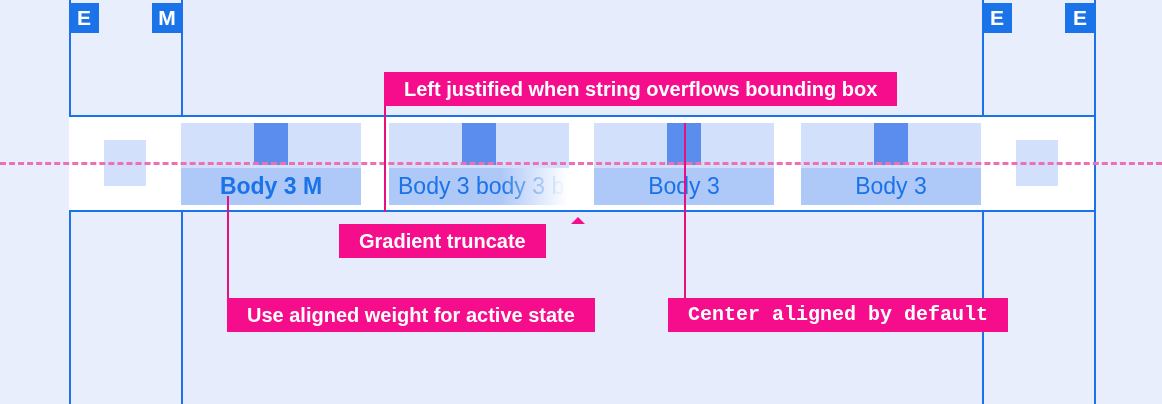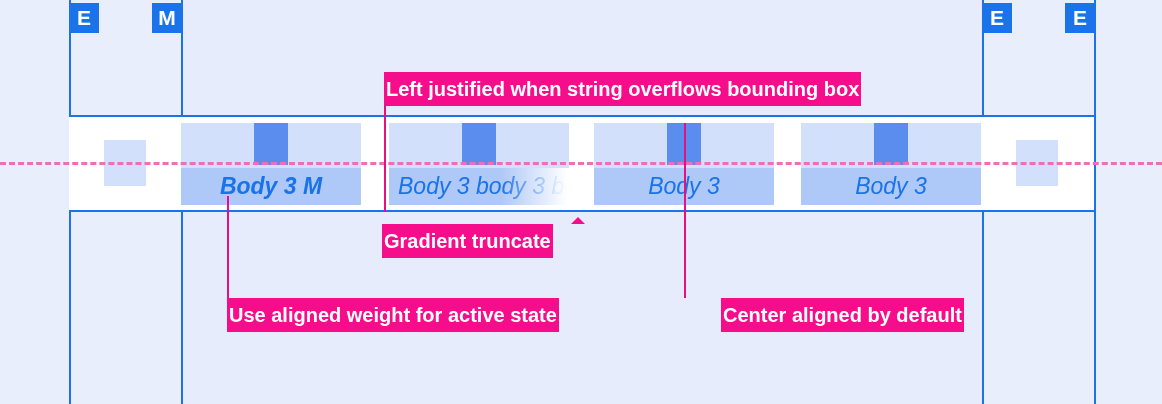--- a/index.html
+++ b/index.html
@@ -37,41 +37,41 @@
   
   #baseline{
     position:absolute;left:0;top:162px;width:1162px;height:0;
     border-top:3px dashed #ef6fb4;
   }
 
   
   .edge-sq{position:absolute;top:140px;width:42px;height:46px;background:#d3e0fb;}
 
   
-  .tab{position:absolute;top:123px;height:82px;font-style:italic;}
+  .tab{position:absolute;top:123px;height:82px;}
   .tab-body{position:absolute;left:0;top:0;width:100%;height:45px;background:#d3e0fb;}
   .tab-icon{position:absolute;top:0;width:34px;height:42px;background:#5b8def;left:50%;margin-left:-17px;}
   .tab-label{
     position:absolute;left:0;top:45px;width:100%;height:37px;
     background:#aec8f7;color:#1a73e8;
     font-size:23px;line-height:37px;text-align:center;
     white-space:nowrap;overflow:hidden;box-sizing:border-box;
   }
   .tab-label.active{font-weight:bold;}
   .tab-label.overflow{
     text-align:left;padding-left:9px;
     -webkit-mask-image:linear-gradient(to right,#000 0,#000 62%,rgba(0,0,0,0) 99%);
     mask-image:linear-gradient(to right,#000 0,#000 62%,rgba(0,0,0,0) 99%);
   }
 
   
   .anno{
     position:absolute;background:#f50d8c;color:#ffffff;
     font-size:20px;font-weight:bold;line-height:34px;height:34px;
-    padding:0 2px;white-space:nowrap;box-sizing:content-box;
+    padding:0 20px;white-space:nowrap;box-sizing:content-box;
   }
   .leader{position:absolute;background:#e6117f;}
   .leader.v{width:2px;}
   .ptr{
     position:absolute;width:0;height:0;
     border-left:7px solid transparent;border-right:7px solid transparent;
     border-bottom:7px solid #f50d8c;
   }
 </style>
 </head>
@@ -129,19 +129,19 @@
   <div class="leader v" style="left:384px;top:72px;height:140px;"></div>
 
   <div class="ptr" style="left:571px;top:217px;"></div>
 
   <div class="leader v" style="left:227px;top:196px;height:102px;"></div>
 
   <div class="leader v" style="left:684px;top:123px;height:175px;"></div>
 
   <div class="anno" style="left:384px;top:72px;">Left justified when string overflows bounding box</div>
 
-  <div class="anno" style="left:382px;top:224px;">Gradient truncate</div>
+  <div class="anno" style="left:339px;top:224px;">Gradient truncate</div>
 
   <div class="anno" style="left:227px;top:298px;">Use aligned weight for active state</div>
 
-  <div class="anno" style="left:721px;top:298px;">Center aligned by default</div>
+  <div class="anno" style="left:668px;top:298px;font-family:Liberation Mono, monospace;">Center aligned by default</div>
 
 </div>
 
 </body></html>

